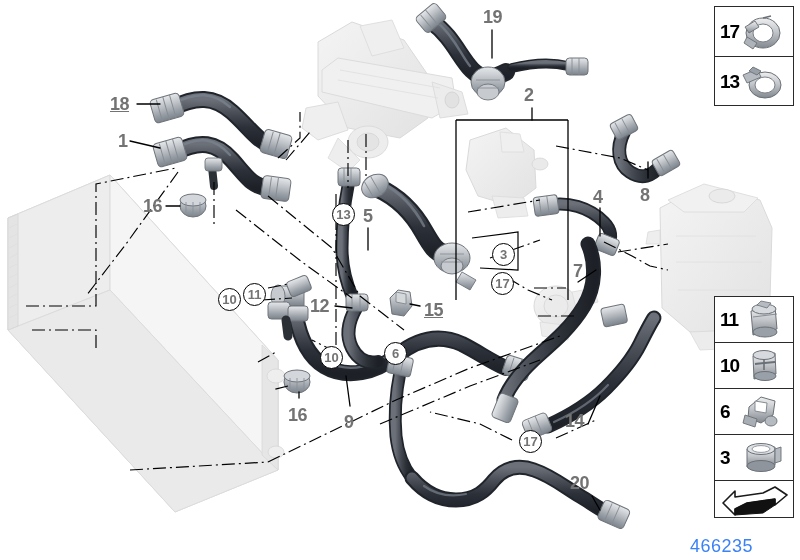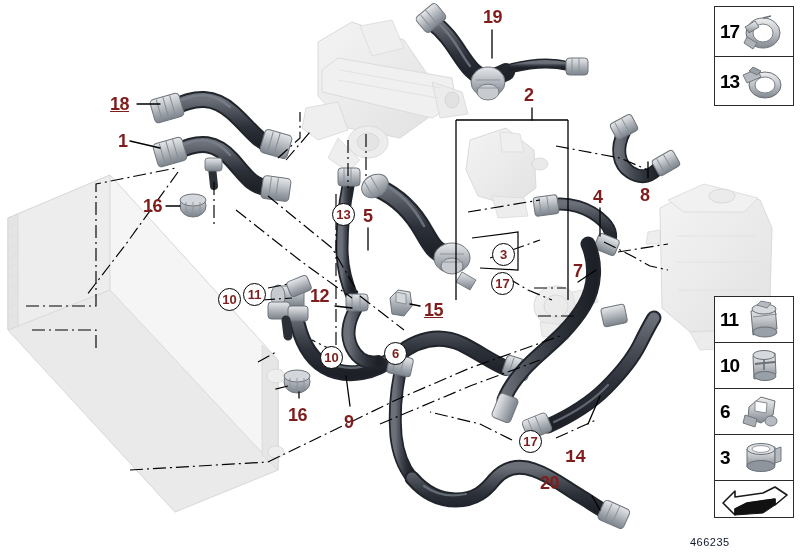--- a/index.html
+++ b/index.html
@@ -20,21 +20,21 @@
     left: 0; top: 0;
     width: 800px;
     height: 560px;
   }
   
   .label {
     position: absolute;
     font-family: "Liberation Sans", sans-serif;
     font-weight: bold;
     font-size: 18px;
-    color: #7f1d1d;
+    color: #737373;
     line-height: 1;
     white-space: nowrap;
     letter-spacing: -0.5px;
   }
   .label.circled {
     font-size: 13px;
     width: 21px;
     height: 21px;
     border: 1.6px solid #000;
     border-radius: 50%;
@@ -72,22 +72,22 @@
   .legend-art {
     position: absolute;
     right: 4px;
     top: 0;
     bottom: 0;
     width: 58px;
   }
   .partno {
     position: absolute;
     font-family: "Liberation Sans", sans-serif;
-    font-size: 11px;
-    color: #0f172a;
+    font-size: 18px;
+    color: #3b82f6;
     letter-spacing: 0.5px;
   }
 </style>
 </head>
 <body>
 
 <div id="page">
 
   <svg class="layer" viewBox="0 0 800 560">
     <defs>
@@ -509,29 +509,29 @@
     <div class="label" style="left:524px; top:86px;">2</div>
     <div class="label" style="left:593px; top:188px;">4</div>
     <div class="label" style="left:640px; top:186px;">8</div>
     <div class="label circled" style="left:332px; top:203px;">13</div>
     <div class="label" style="left:363px; top:207px;">5</div>
     <div class="label circled" style="left:492px; top:243px;">3</div>
     <div class="label circled" style="left:491px; top:272px;">17</div>
     <div class="label" style="left:573px; top:262px;">7</div>
     <div class="label circled" style="left:218px; top:288px;">10</div>
     <div class="label circled" style="left:243px; top:283px;">11</div>
-    <div class="label" style="left:310px; top:287px;">12</div>
+    <div class="label" style="left:310px; top:297px;">12</div>
     <div class="label" style="left:424px; top:301px;text-decoration:underline;">15</div>
     <div class="label circled" style="left:320px; top:346px;">10</div>
     <div class="label circled" style="left:384px; top:342px;">6</div>
     <div class="label" style="left:288px; top:406px;">16</div>
     <div class="label" style="left:344px; top:413px;">9</div>
     <div class="label circled" style="left:519px; top:430px;">17</div>
-    <div class="label" style="left:565px; top:448px;font-family:Liberation Mono, monospace;">14</div>
-    <div class="label" style="left:540px; top:474px;">20</div>
+    <div class="label" style="left:565px; top:412px;">14</div>
+    <div class="label" style="left:570px; top:474px;">20</div>
   </div>
 
   <div class="legend-box" style="left:714px; top:6px; width:80px; height:100px;">
 
     <div class="legend-cell" style="height:50px;">
       <span class="legend-num">17</span>
       <svg class="legend-art" viewBox="0 0 58 50">
         <defs>
           <linearGradient id="lg1" x1="0" y1="0" x2="0" y2="1">
             <stop offset="0%" stop-color="#efefef"></stop>

